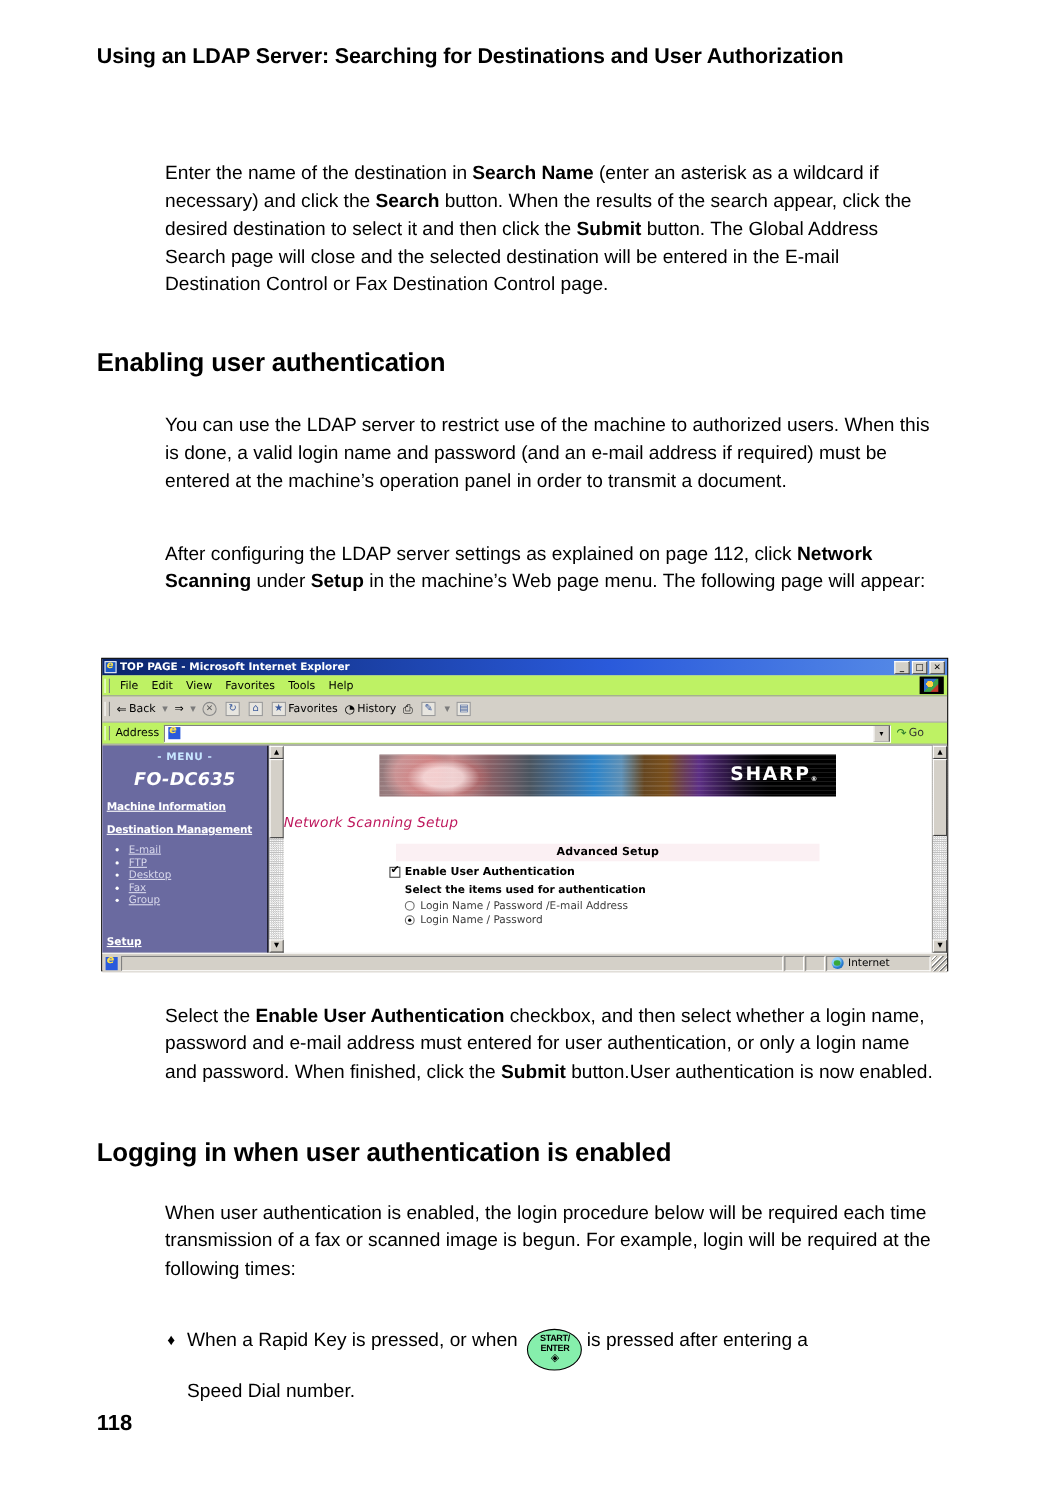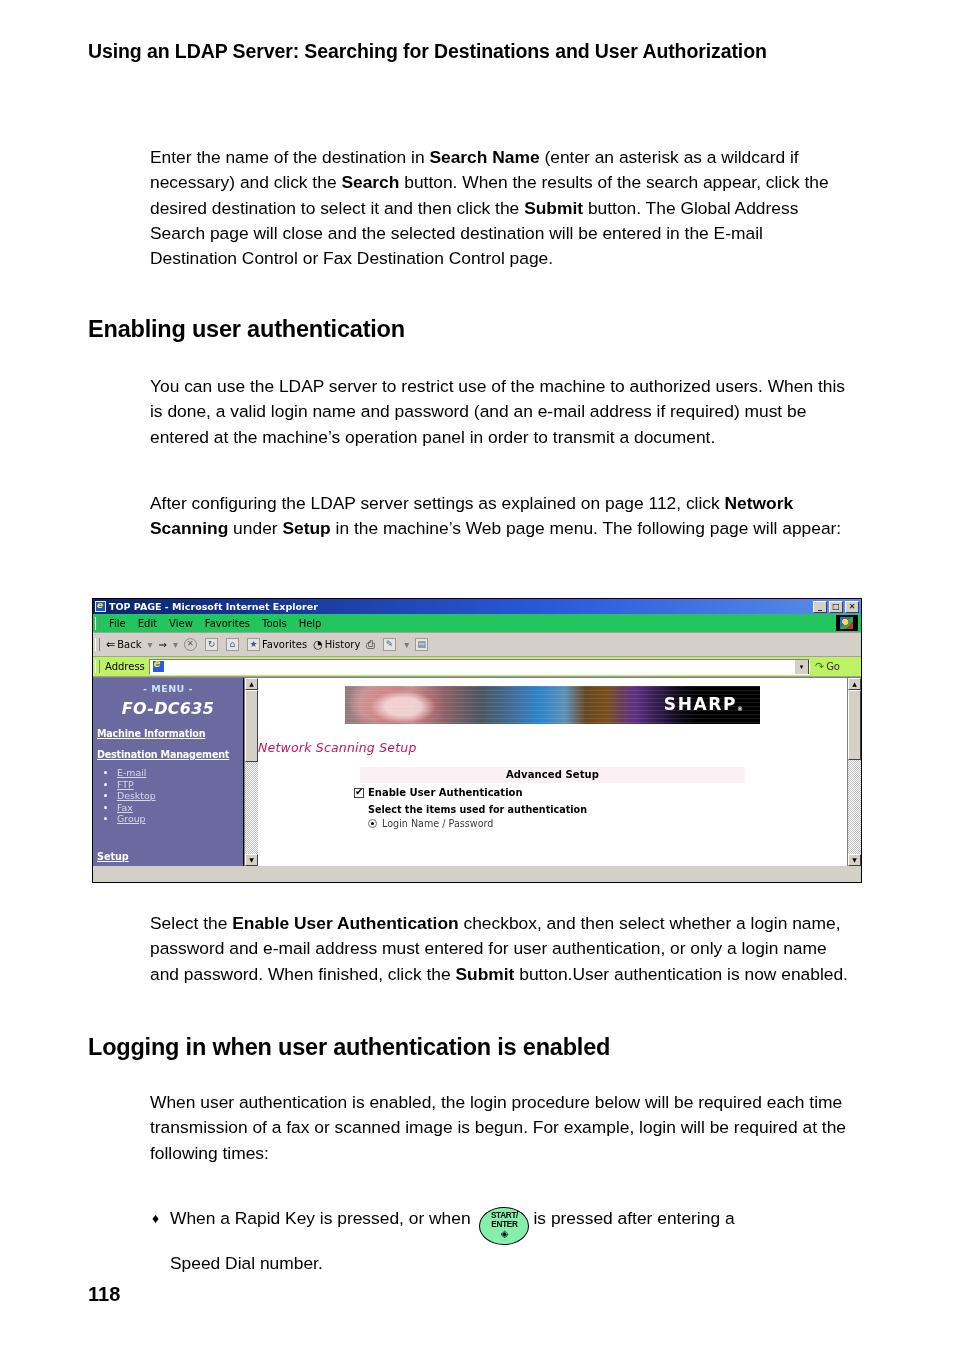--- a/index.html
+++ b/index.html
@@ -159,21 +159,21 @@
     color: #000;
     line-height: 10px;
     text-align: center;
     font-family: "DejaVu Sans", sans-serif;
   }
 
   .menubar {
     height: 18px;
     display: flex;
     align-items: center;
-    background: #22c55e;
+    background: #bef264;
     border-bottom: 1px solid #a0a0a0;
     position: relative;
   }
   .grip {
     width: 3px; height: 13px;
     border-left: 1px solid #fff;
     border-right: 1px solid #808080;
     margin: 0 3px 0 2px;
     flex: 0 0 auto;
   }
@@ -695,35 +695,50 @@
       </div>
       <div class="page-title">Network Scanning Setup</div>
       <div class="adv-bar">Advanced Setup</div>
       <div class="form-area">
         <div class="chk-row">
           <span class="chk-box"></span>
           <span class="chk-label">Enable User Authentication</span>
         </div>
         <div class="sub-label">Select the items used for authentication</div>
         <div class="radio-row">
+          <span class="radio-dot"></span>
+          <span>Login Name / Password /E-mail Address</span>
+        </div>
+        <div class="radio-row">
           <span class="radio-dot sel"></span>
           <span>Login Name / Password</span>
         </div>
       </div>
     </div>
 
     <div class="vscroll">
       <div class="sb-btn">▲</div>
       <div class="sb-track">
         <div class="sb-thumb" style="height:70px;"></div>
       </div>
       <div class="sb-btn">▼</div>
     </div>
   </div>
 
+  <div class="statusbar">
+    <span class="sb-doc-icon"></span>
+    <span class="sb-pane sb-main"></span>
+    <span class="sb-pane sb-mini"></span>
+    <span class="sb-pane sb-mini"></span>
+    <span class="sb-pane sb-zone">
+      <span class="globe-icon"></span>
+      <span>Internet</span>
+    </span>
+    <span class="sb-grip"></span>
+  </div>
 </div>
 
 <div class="body-copy" style="top:911px; width:710px;"><span>Select the </span><b>Enable User Authentication</b><span> checkbox, and then select whether  a login name, password and e-mail address must entered for user authentication, or only a login name and password. When finished, click the </span><b>Submit</b><span> button.User authentication is now enabled.</span></div>
 
 <div class="section-heading" style="top:1034px;">Logging in when user authentication is enabled</div>
 
 <div class="body-copy" style="top:1090px;">When user authentication is enabled, the login procedure below will be required each time transmission of a fax or scanned image is begun. For example, login will be required at the following times:</div>
 
 <div class="bullet-row">
   <span class="bullet-mark">♦</span><span>When a Rapid Key is pressed, or when</span>

